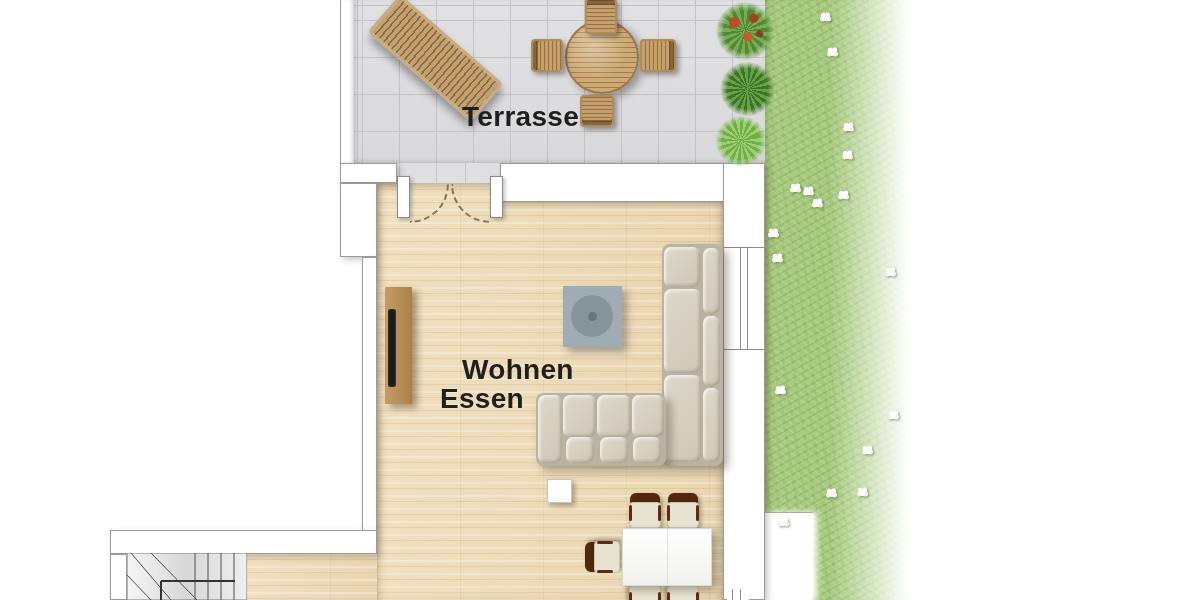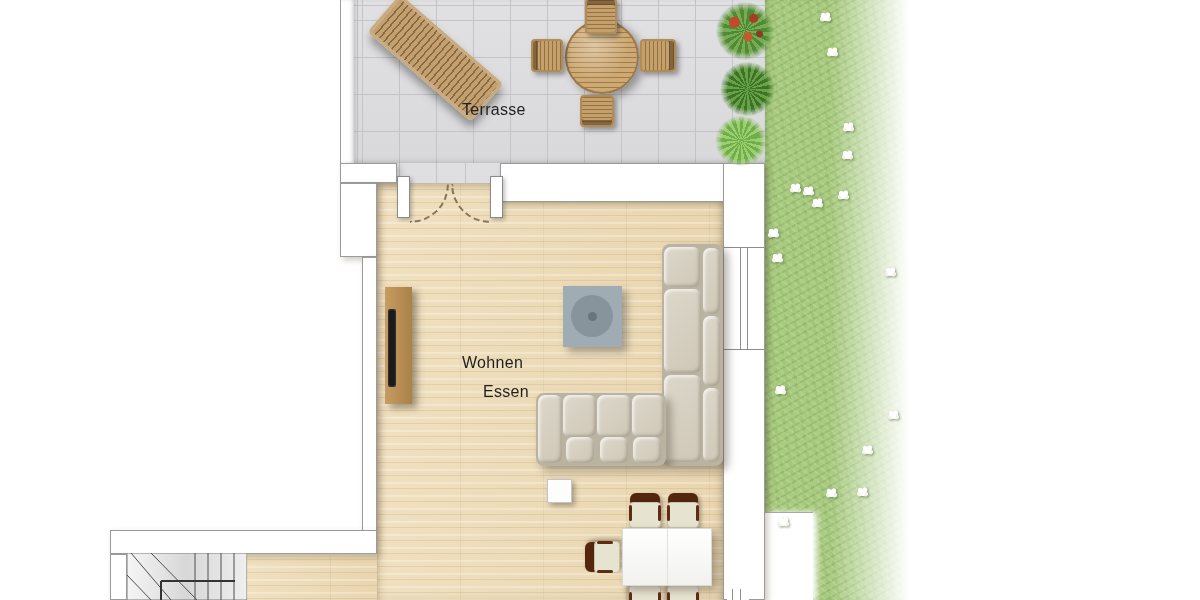--- a/index.html
+++ b/index.html
@@ -147,21 +147,21 @@
   .dtable::after{content:"";position:absolute;left:50%;top:0;bottom:0;width:1px;background:#e0e0dc;}
   .dchair{z-index:5;width:34px;height:36px;}
   .dchair .dback{position:absolute;left:2px;right:2px;top:0;height:11px;background:var(--c-chair-brown,#54260d);
     border-radius:6px 6px 3px 3px;box-shadow:2px 2px 4px rgba(0,0,0,.35);}
   .dchair .dseat{position:absolute;left:1px;top:9px;width:32px;height:26px;background:#e7e3d1;
     border:1px solid #c9c4ae;border-radius:4px;box-sizing:border-box;box-shadow:2px 2px 4px rgba(0,0,0,.3);}
   .dchair .dseat::before,.dchair .dseat::after{content:"";position:absolute;top:2px;width:3px;height:16px;background:#5e2c10;border-radius:2px;}
   .dchair .dseat::before{left:-1px;} .dchair .dseat::after{right:-1px;}
 
   
-  .lbl{z-index:7;color:var(--c-label-text,#1f1f1f);font-size:16px;line-height:1.05;letter-spacing:.3px;}
+  .lbl{z-index:7;color:var(--c-label-text,#1f1f1f);font-size:28px;line-height:1.05;letter-spacing:.3px;font-weight:bold;}
 </style>
 </head>
 <body>
 
 <div class="canvas">
 
   <div class="abs lawn"></div>
   <div class="abs lawn-fade"></div>
   <div class="abs step-cover"></div>
 
@@ -284,15 +284,15 @@
   <div class="abs dchair" style="left:628px;top:584px;transform:rotate(180deg);">
     <div class="dseat"></div>
   </div>
   <div class="abs dchair" style="left:666px;top:584px;transform:rotate(180deg);">
     <div class="dseat"></div>
   </div>
   <div class="abs dtable"></div>
 
   <div class="abs lbl" style="left:462px;top:102px;">Terrasse</div>
   <div class="abs lbl" style="left:462px;top:355px;">Wohnen</div>
-  <div class="abs lbl" style="left:440px;top:384px;margin-left:43px;">Essen</div>
+  <div class="abs lbl" style="left:440px;top:384px;">Essen</div>
 
 </div>
 
 </body></html>

